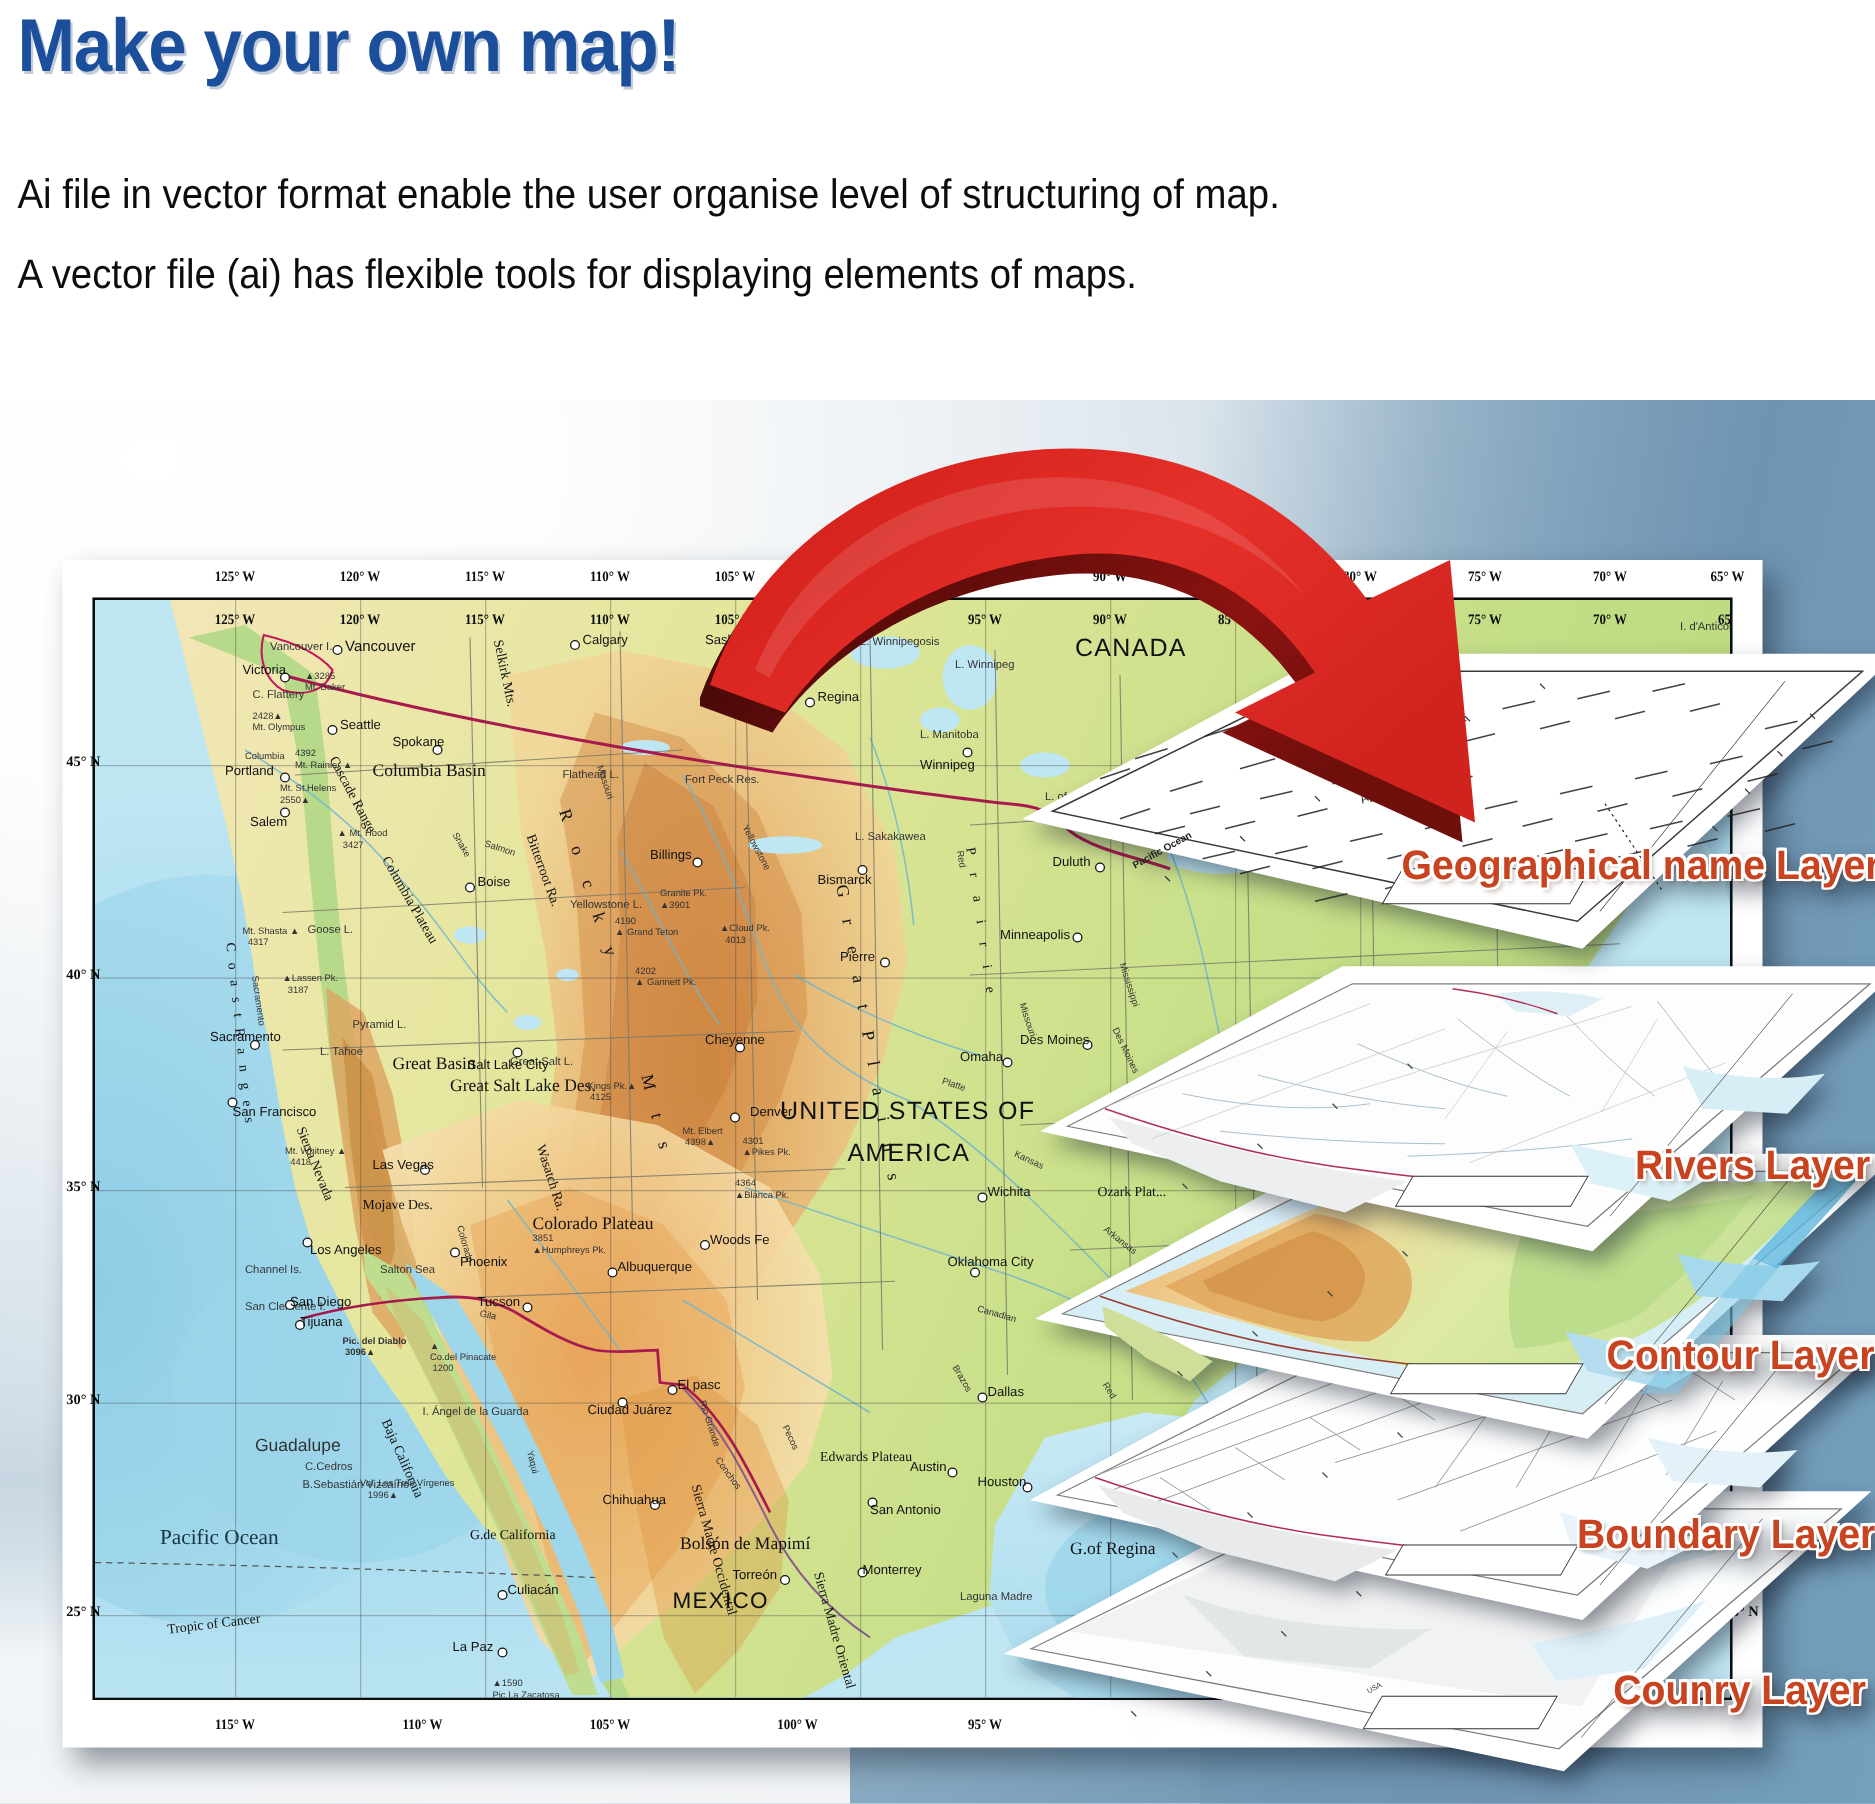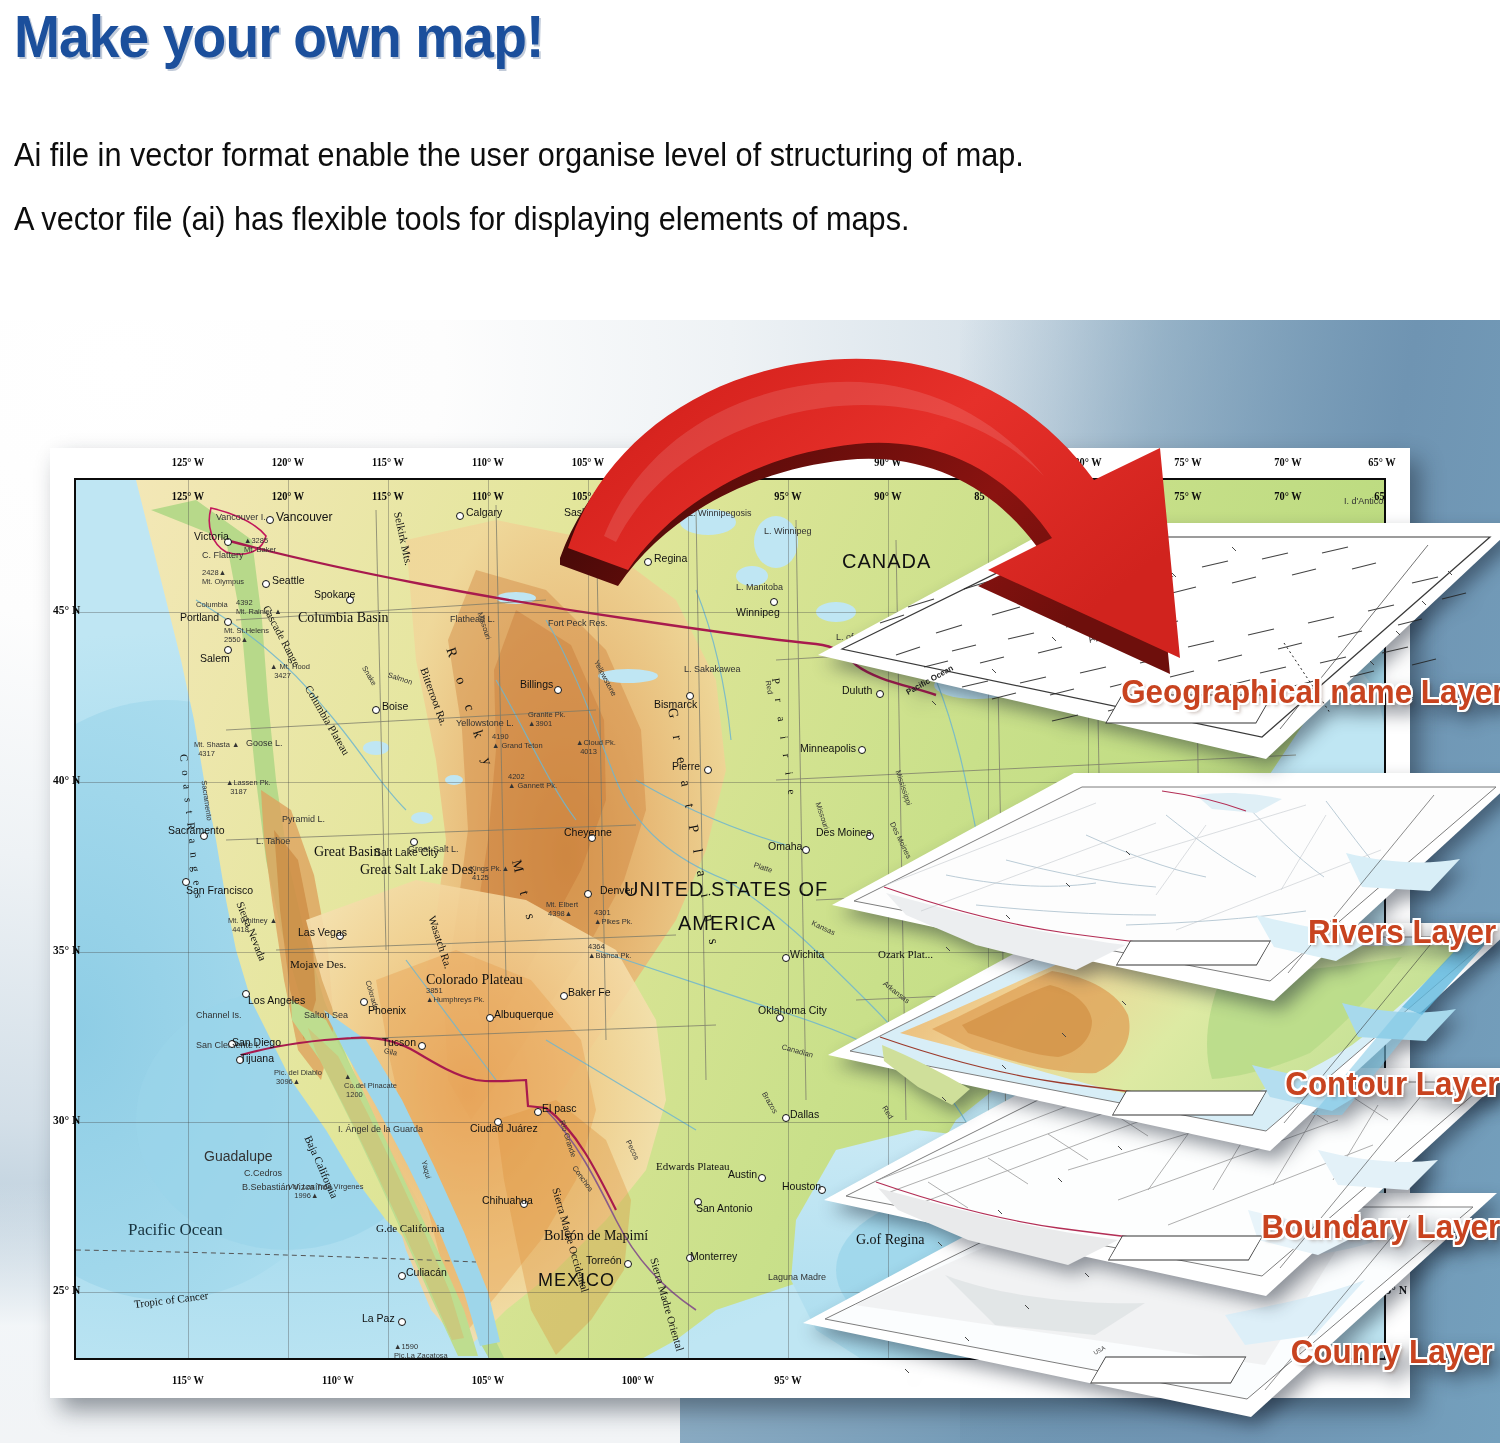--- a/index.html
+++ b/index.html
@@ -291,21 +291,21 @@
         <div class="gridline gridv" style="left:812px;"></div>
         <div class="gridline gridv" style="left:912px;"></div>
         <div class="gridline gridv" style="left:1012px;"></div>
         <div class="gridline gridh" style="top:132px;"></div>
         <div class="gridline gridh" style="top:302px;"></div>
         <div class="gridline gridh" style="top:472px;"></div>
         <div class="gridline gridh" style="top:642px;"></div>
         <div class="gridline gridh" style="top:812px;"></div>
       </div>
 
-      <div class="mlabel country" style="left:766px;top:28px;margin-top:42px;">CANADA</div>
+      <div class="mlabel country" style="left:784px;top:28px;">CANADA</div>
       <div class="mlabel country" style="left:548px;top:398px;">UNITED STATES OF</div>
       <div class="mlabel country" style="left:602px;top:432px;">AMERICA</div>
       <div class="mlabel country" style="left:462px;top:790px;font-size:18px;">MEXICO</div>
 
       <div class="mlabel ocean-name" style="left:52px;top:740px;">Pacific Ocean</div>
       <div class="mlabel phys-big" style="left:780px;top:752px;">G.of Regina</div>
       <div class="mlabel phys" style="left:300px;top:742px;">G.de California</div>
       <div class="mlabel phys" style="left:58px;top:818px;transform:rotate(-7deg);">Tropic of Cancer</div>
 
       <div class="mlabel phys" style="left:322px;top:26px;transform:rotate(78deg);">Selkirk Mts.</div>
@@ -388,21 +388,21 @@
       <div class="mlabel tiny" style="left:152px;top:436px;">Mt. Whitney ▲<br>&nbsp;&nbsp;4418</div>
       <div class="mlabel tiny" style="left:452px;top:230px;">Granite Pk.<br>▲3901</div>
       <div class="mlabel tiny" style="left:416px;top:252px;">4190<br>▲ Grand Teton</div>
       <div class="mlabel tiny" style="left:432px;top:292px;">4202<br>▲ Gannett Pk.</div>
       <div class="mlabel tiny" style="left:500px;top:258px;">▲Cloud Pk.<br>&nbsp;&nbsp;4013</div>
       <div class="mlabel tiny" style="left:394px;top:384px;">Kings Pk.▲<br>&nbsp;4125</div>
       <div class="mlabel tiny" style="left:470px;top:420px;">Mt. Elbert<br>&nbsp;4398▲</div>
       <div class="mlabel tiny" style="left:518px;top:428px;">4301<br>▲Pikes Pk.</div>
       <div class="mlabel tiny" style="left:512px;top:462px;">4364<br>▲Blanca Pk.</div>
       <div class="mlabel tiny" style="left:350px;top:506px;">3851<br>▲Humphreys Pk.</div>
-      <div class="mlabel tiny" style="left:198px;top:588px;">Pic. del Diablo<br>&nbsp;3096▲</div>
+      <div class="mlabel tiny" style="left:198px;top:588px;font-weight:bold;">Pic. del Diablo<br>&nbsp;3096▲</div>
       <div class="mlabel tiny" style="left:268px;top:592px;">▲<br>Co.del Pinacate<br>&nbsp;1200</div>
       <div class="mlabel tiny" style="left:212px;top:702px;">Vol. Las Tres Vírgenes<br>&nbsp;&nbsp;&nbsp;1996▲</div>
       <div class="mlabel tiny" style="left:318px;top:862px;">▲1590<br>Pic.La Zacatosa</div>
 
       <div>
         <div class="dot" style="left:190px;top:36px;"></div>
           <div class="mlabel city-big" style="left:200px;top:30px;">Vancouver</div>
         <div class="dot" style="left:148px;top:58px;"></div>
           <div class="mlabel city" style="left:118px;top:50px;">Victoria</div>
         <div class="dot" style="left:186px;top:100px;"></div>
@@ -455,21 +455,21 @@
           <div class="mlabel city" style="left:172px;top:514px;">Los Angeles</div>
         <div class="dot" style="left:152px;top:560px;"></div>
           <div class="mlabel city" style="left:156px;top:556px;">San Diego</div>
         <div class="dot" style="left:160px;top:576px;"></div>
           <div class="mlabel city" style="left:164px;top:572px;">Tijuana</div>
         <div class="dot" style="left:284px;top:518px;"></div>
           <div class="mlabel city" style="left:292px;top:524px;">Phoenix</div>
         <div class="dot" style="left:342px;top:562px;"></div>
           <div class="mlabel city" style="left:306px;top:556px;">Tucson</div>
         <div class="dot" style="left:484px;top:512px;"></div>
-          <div class="mlabel city" style="left:492px;top:506px;">Baker Fe</div>
+          <div class="mlabel city" style="left:492px;top:506px;">Woods Fe</div>
         <div class="dot" style="left:410px;top:534px;"></div>
           <div class="mlabel city" style="left:418px;top:528px;">Albuquerque</div>
         <div class="dot" style="left:700px;top:534px;"></div>
           <div class="mlabel city" style="left:682px;top:524px;">Oklahoma City</div>
         <div class="dot" style="left:458px;top:628px;"></div>
           <div class="mlabel city" style="left:466px;top:622px;">El pasc</div>
         <div class="dot" style="left:418px;top:638px;"></div>
           <div class="mlabel city" style="left:394px;top:642px;">Ciudad Juárez</div>
         <div class="dot" style="left:444px;top:720px;"></div>
           <div class="mlabel city" style="left:406px;top:714px;">Chihuahua</div>

